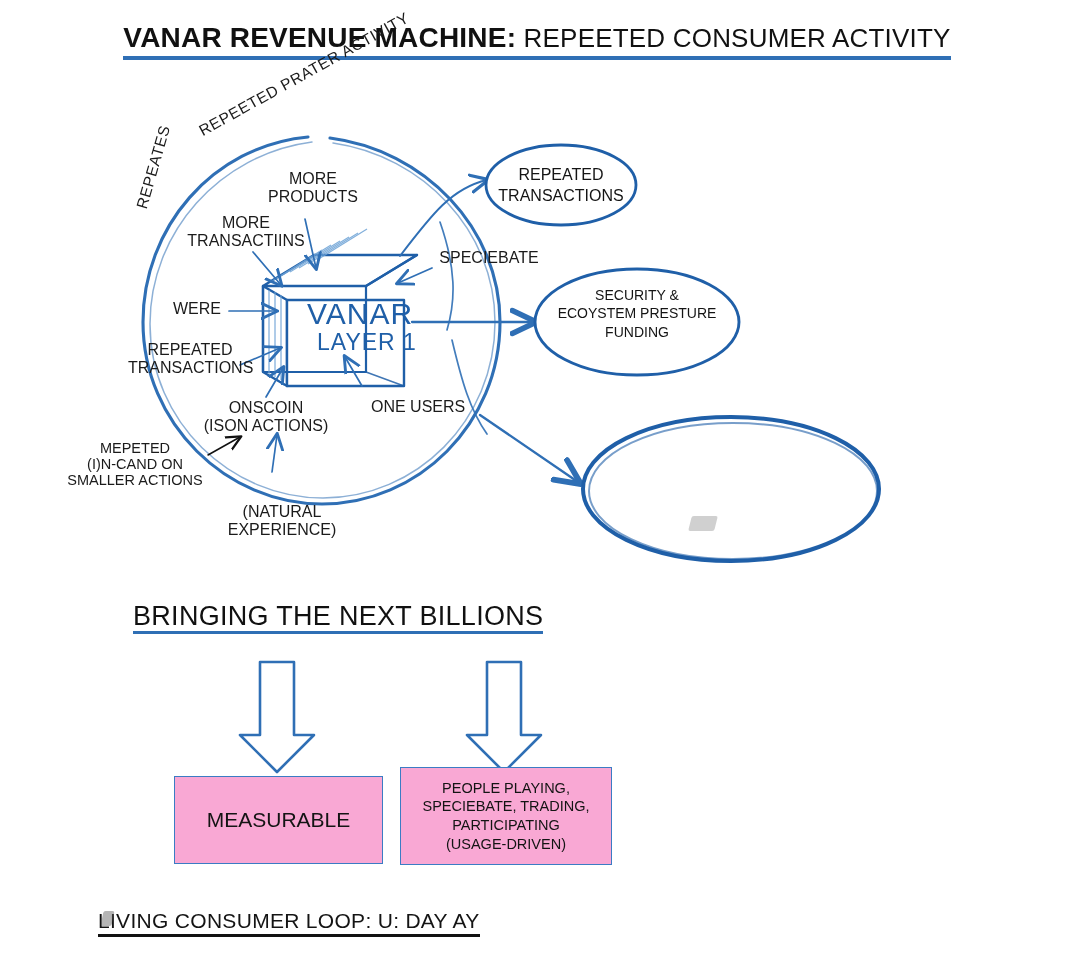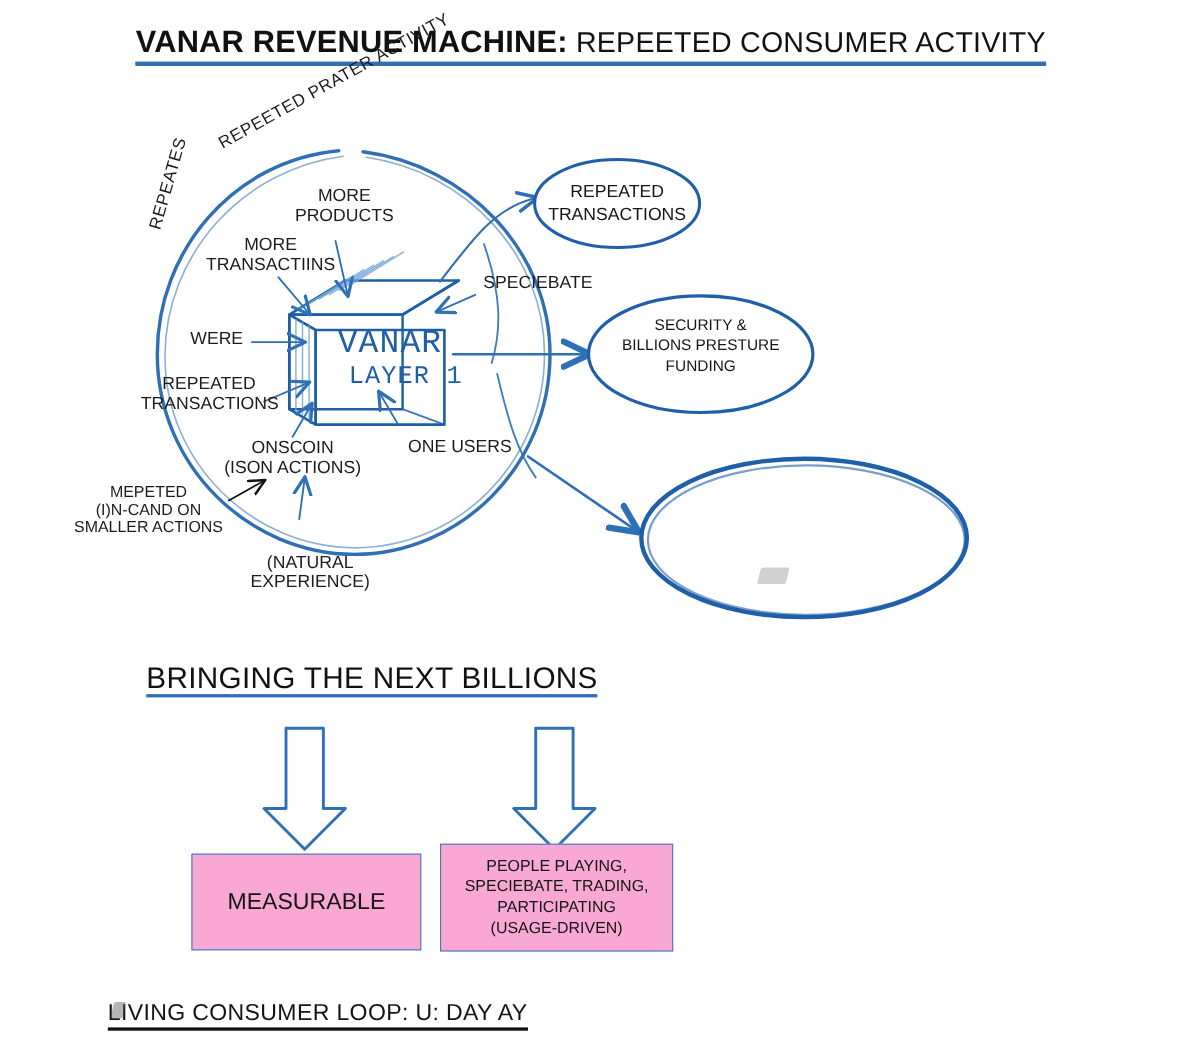--- a/index.html
+++ b/index.html
@@ -18,21 +18,21 @@
   #title-rule{position:absolute;left:0;right:0;bottom:0;height:4px;background:#2f6fb5;}
   .t-bold{font-weight:bold;font-size:28px;letter-spacing:.2px;color:#111;}
   .t-reg{font-weight:normal;font-size:26px;letter-spacing:.2px;color:#111;}
 
   
   .lbl{font-size:16px;color:#1b1b1b;text-align:center;}
   .lbl.sm{font-size:14.5px;}
   .lbl.lft{text-align:left;}
 
   
-  .blue-txt{color:#1f5fa8;font-family:Liberation Mono, monospace;}
+  .blue-txt{color:#1f5fa8;}
   #vanar-word{font-size:30px;letter-spacing:1px;}
   #layer-word{font-size:23px;letter-spacing:1px;}
 
   
   .ell-txt{position:absolute;text-align:center;color:#141414;}
 
   
   #sect-wrap{position:absolute;left:133px;top:601px;}
   #sect-inner{display:inline-block;position:relative;padding-bottom:2px;}
   #sect-rule{position:absolute;left:0;right:0;bottom:0;height:3px;background:#2f6fb5;}
@@ -181,21 +181,21 @@
   <div class="txt blue-txt" id="vanar-word" style="left:307px;top:297px;">VANAR</div>
   <div class="txt blue-txt" id="layer-word" style="left:317px;top:330px;">LAYER 1</div>
 
   <div class="ell-txt" style="left:486px;top:165px;width:150px;font-size:16px;line-height:1.3;">
     <div>REPEATED</div>
     <div>TRANSACTIONS</div>
   </div>
 
   <div class="ell-txt" style="left:535px;top:286px;width:204px;font-size:14px;line-height:1.32;">
     <div>SECURITY &amp;</div>
-    <div>BILLIONS PRESTURE</div>
+    <div>ECOYSTEM PRESTURE</div>
     <div>FUNDING</div>
   </div>
 
   <div class="smudge2"></div>
 
   <div id="sect-wrap">
     <span id="sect-inner">
       <span id="sect-text">BRINGING THE NEXT BILLIONS</span>
       <span id="sect-rule"></span>
     </span>

